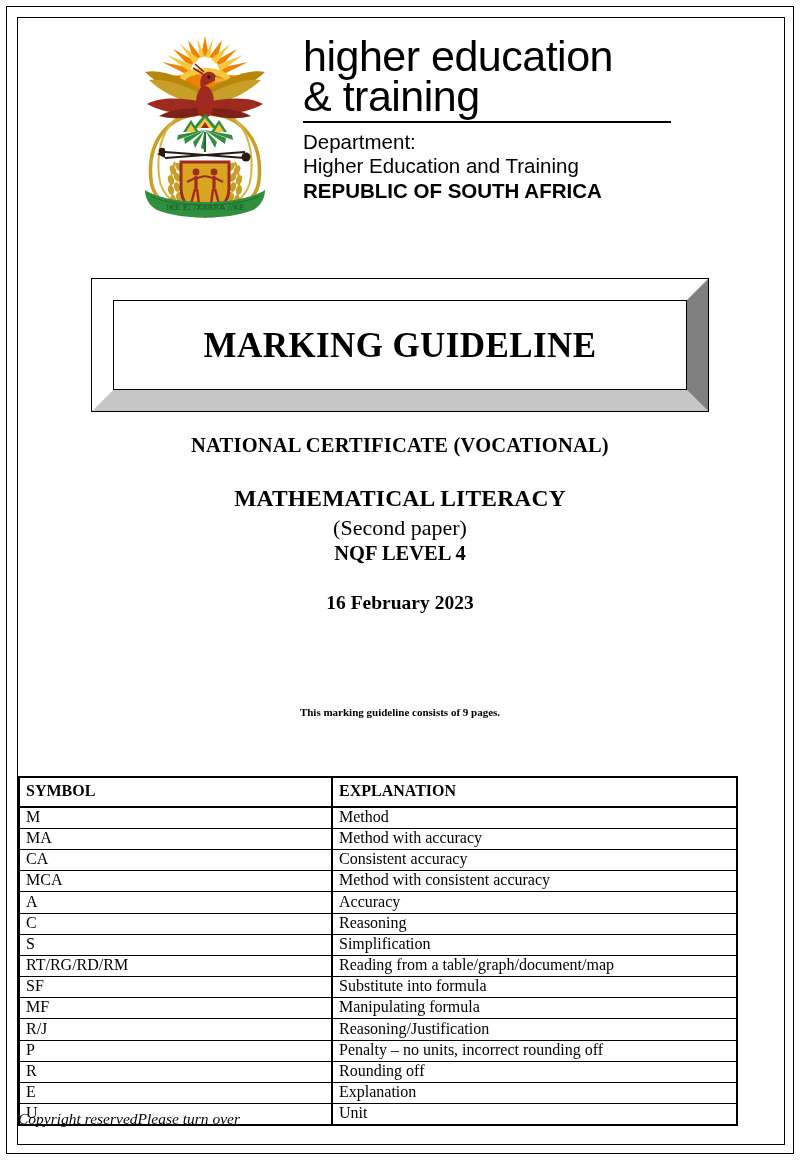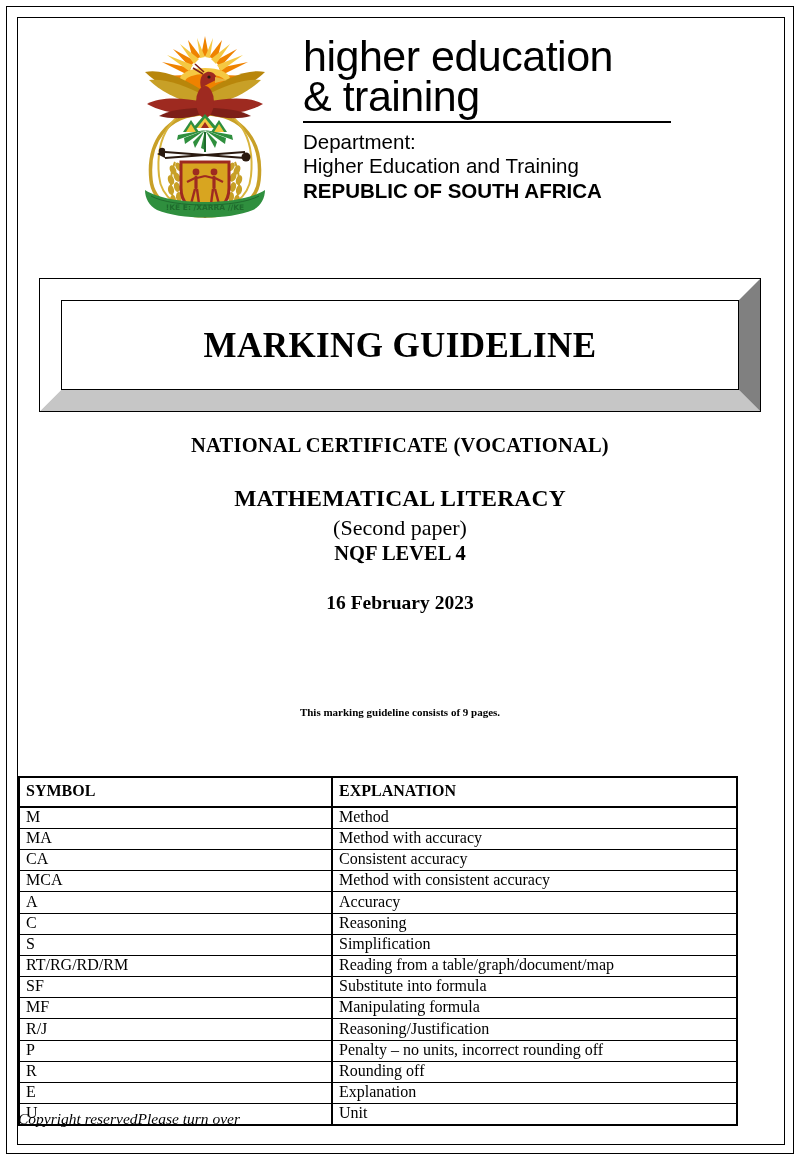--- a/index.html
+++ b/index.html
@@ -87,21 +87,21 @@
     font-size: 20.5px;
     line-height: 1.2;
     font-weight: bold;
     white-space: nowrap;
   }
 
   
   .guideline-outer {
     position: relative;
     margin: 56px auto 0 auto;
-    width: 722px;
+    width: 618px;
     height: 134px;
   }
   .bevel {
     position: absolute;
     inset: 0;
     border: 1px solid #000;
   }
   
   .bev-t {
     position: absolute;

